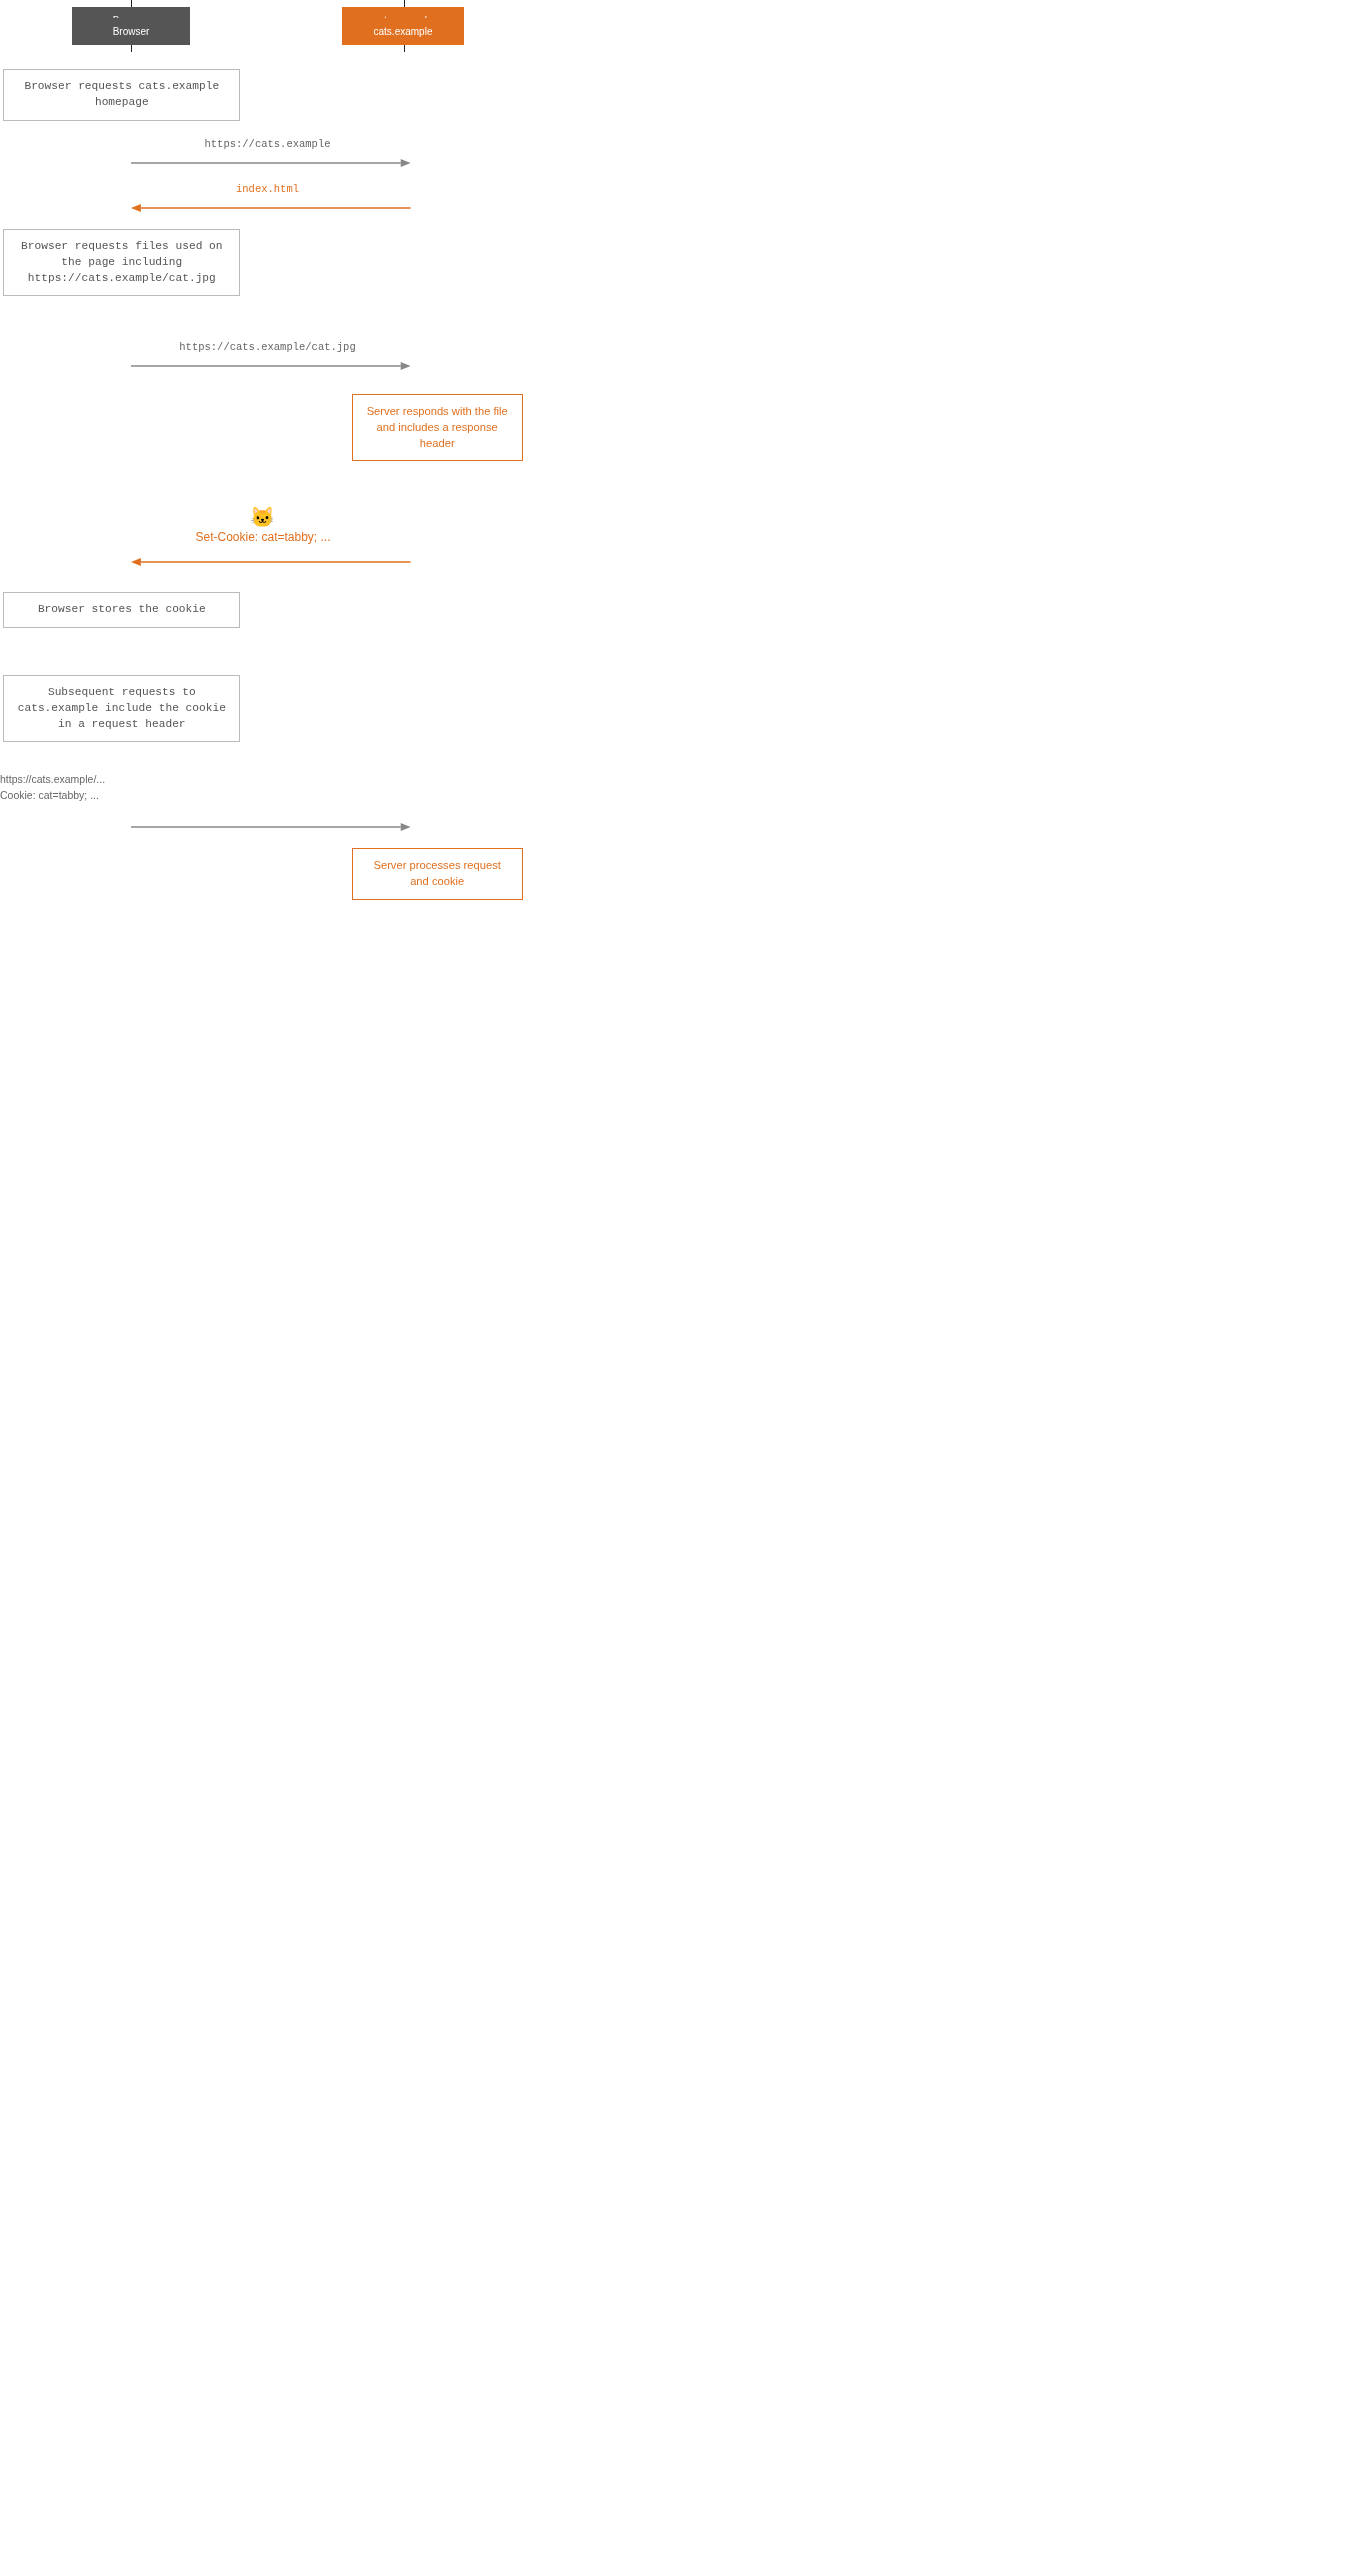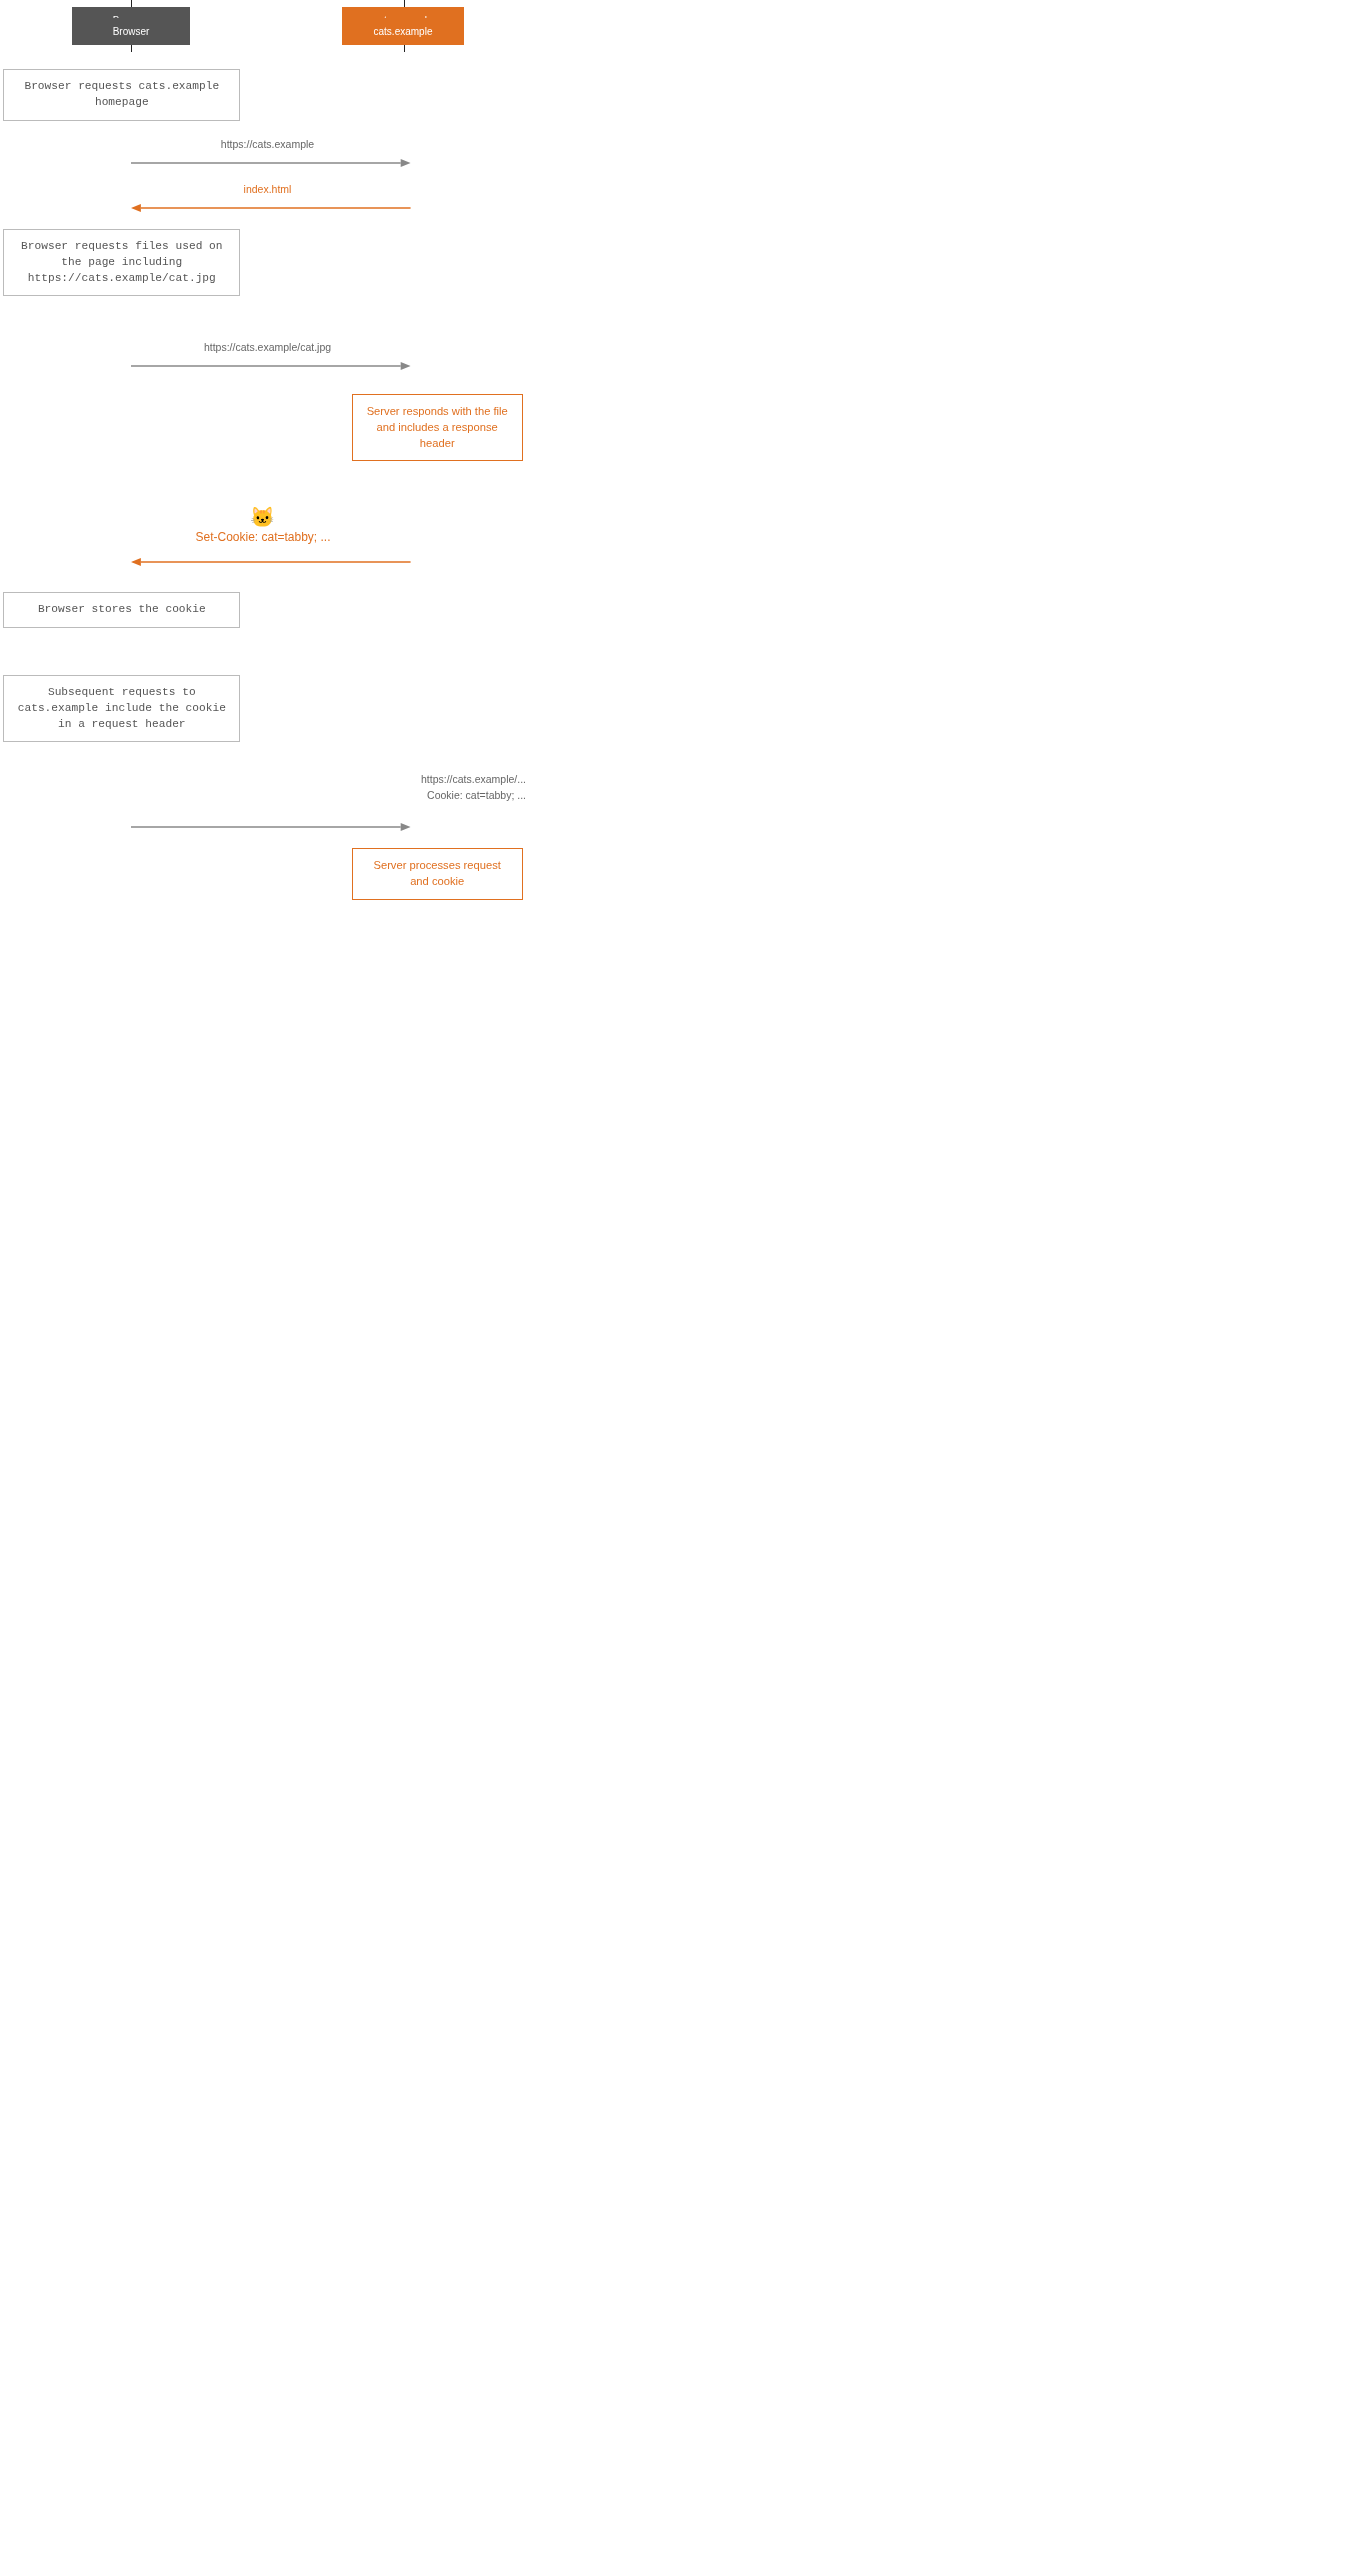--- a/index.html
+++ b/index.html
@@ -96,20 +96,21 @@
       line-height: 1.4;
       width: 171px;
     }
 
     .arrow-label {
       position: absolute;
       font-size: 10.5px;
       color: #666;
       text-align: center;
       width: 100%;
+      font-family: Liberation Mono, monospace;
     }
     .arrow-label.orange {
       color: #e07020;
     }
 
     
     .emoji-row {
       position: absolute;
       font-size: 20px;
       text-align: center;
@@ -195,21 +196,21 @@
   <div class="note-left" style="top: 592px;">
     <span>Browser stores the cookie</span>
   </div>
 
   <div class="note-left" style="top: 675px;">
     <span>Subsequent requests to
 cats.example include the
 cookie in a request header</span>
   </div>
 
-  <div style="position:absolute; top: 772px; left: 0; width: 526px; text-align:right; font-size:10.5px; color:#666; line-height:1.5;">
+  <div style="position:absolute; top: 772px; left: 0; width: 526px; text-align:left; font-size:10.5px; color:#666; line-height:1.5;">
     <div>https://cats.example/...</div>
     <div>Cookie: cat=tabby; ...</div>
   </div>
 
   <div style="position:absolute; top: 815px; left: 131px; right: 122px; height: 24px;">
     <svg width="100%" height="24" style="position:absolute;top:0;left:0;" overflow="visible" viewBox="0 0 415 36">
       <line x1="0" y1="18" x2="410" y2="18" stroke="#888" stroke-width="2"></line>
       <polygon points="410,12 425,18 410,24" fill="#888"></polygon>
     </svg>
   </div>

